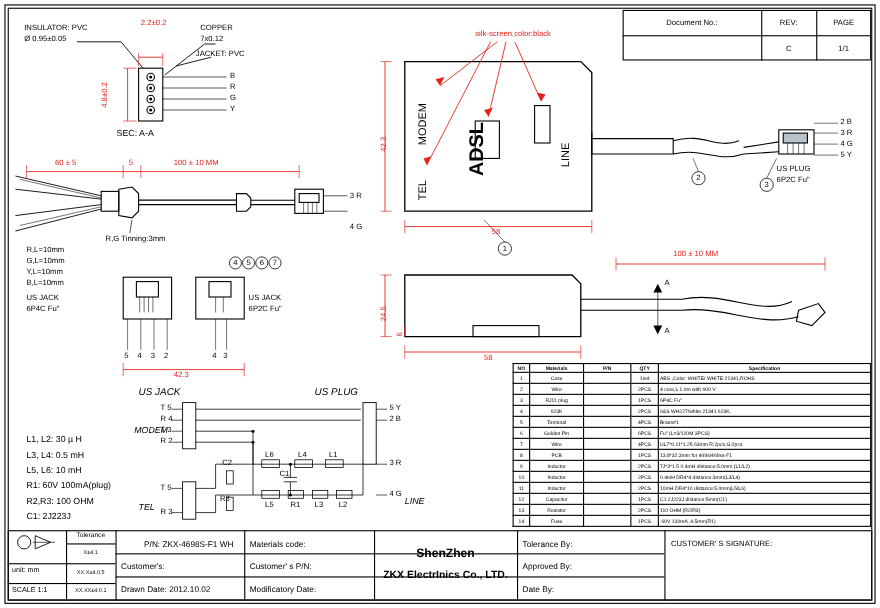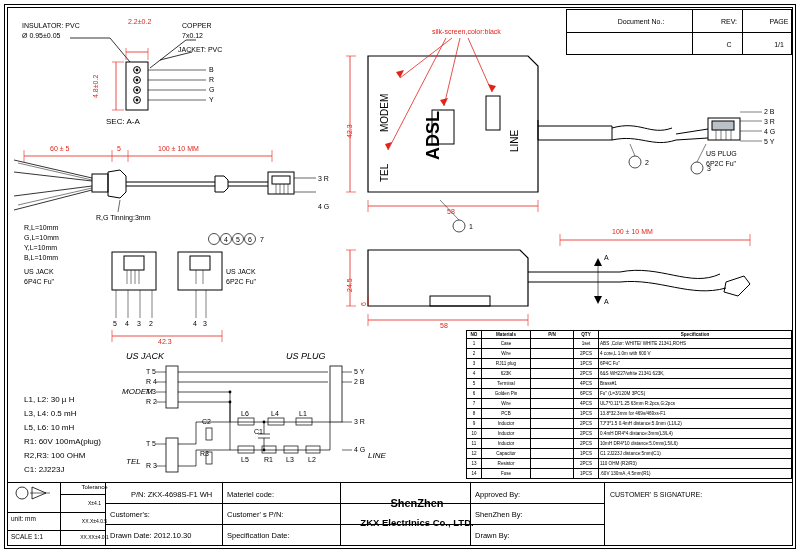--- a/index.html
+++ b/index.html
@@ -7,21 +7,21 @@
   #sheet{position:relative;width:800px;height:553px;background:#fff;overflow:hidden;}
   .ln{position:absolute;background:#000;}
   .hl{height:1px;}
   .vl{width:1px;}
   .txt{position:absolute;font-size:7px;color:#000;white-space:nowrap;line-height:1.05;}
   .rtxt{position:absolute;font-size:7px;color:#e2231a;white-space:nowrap;line-height:1.05;}
   .vtxt{transform-origin:0 0;}
   .box{position:absolute;border:1px solid #000;box-sizing:border-box;}
   table{border-collapse:collapse;}
   svg{position:absolute;top:0;left:0;overflow:visible;}
-  .center{text-align:center;margin-left:12px;}
+  .center{text-align:center;}
 </style>
 </head>
 <body>
 
 <div id="sheet">
 
   <div class="box" style="left:4px;top:4px;width:792px;height:545px;"></div>
   <div class="box" style="left:7px;top:7px;width:786px;height:539px;"></div>
 
   <div class="box" style="left:566px;top:9px;width:226px;height:46px;"></div>
@@ -492,26 +492,26 @@
 
   <div class="txt" style="left:11px;top:516px;font-size:6.5px;">unit: mm</div>
   <div class="txt" style="left:11px;top:534px;font-size:6.5px;">SCALE 1:1</div>
   <div class="txt center" style="left:60px;top:484px;width:45px;font-size:6px;">Tolerance</div>
   <div class="txt center" style="left:60px;top:501px;width:45px;font-size:5px;">X±4.1</div>
   <div class="txt center" style="left:60px;top:519px;width:45px;font-size:5px;">XX.X±4.0.5</div>
   <div class="txt center" style="left:60px;top:535px;width:45px;font-size:5px;">XX.XX±4.0.1</div>
 
   <div class="txt" style="left:110px;top:491px;font-size:7.5px;padding-left:21px;">P/N: ZKX-4698S-F1 WH</div>
   <div class="txt" style="left:110px;top:511px;font-size:7.5px;">Customer's:</div>
-  <div class="txt" style="left:110px;top:532px;font-size:7.5px;">Drawn Date: 2012.10.30</div>
-  <div class="txt" style="left:227px;top:491px;font-size:7.5px;">Materiel code:</div>
+  <div class="txt" style="left:110px;top:532px;font-size:7.5px;">Drawn Date: 2012.10.02</div>
+  <div class="txt" style="left:227px;top:491px;font-size:7.5px;">Materials code:</div>
   <div class="txt" style="left:227px;top:511px;font-size:7.5px;">Customer' s  P/N:</div>
-  <div class="txt" style="left:227px;top:532px;font-size:7.5px;">Specification Date:</div>
+  <div class="txt" style="left:227px;top:532px;font-size:7.5px;">Modificatory Date:</div>
 
   <div class="txt center" style="left:340px;top:498px;width:130px;font-size:11px;font-weight:bold;">ShenZhen</div>
   <div class="txt center" style="left:340px;top:518px;width:130px;font-size:9.5px;font-weight:bold;">ZKX ElectrInics  Co., LTD.</div>
 
-  <div class="txt" style="left:475px;top:491px;font-size:7.5px;">Approved By:</div>
-  <div class="txt" style="left:475px;top:511px;font-size:7.5px;">ShenZhen By:</div>
-  <div class="txt" style="left:475px;top:532px;font-size:7.5px;">Drawn By:</div>
+  <div class="txt" style="left:475px;top:491px;font-size:7.5px;">Tolerance By:</div>
+  <div class="txt" style="left:475px;top:511px;font-size:7.5px;">Approved By:</div>
+  <div class="txt" style="left:475px;top:532px;font-size:7.5px;">Date By:</div>
   <div class="txt" style="left:610px;top:491px;font-size:7px;">CUSTOMER' S  SIGNATURE:</div>
 
 </div>
 
 </body></html>

